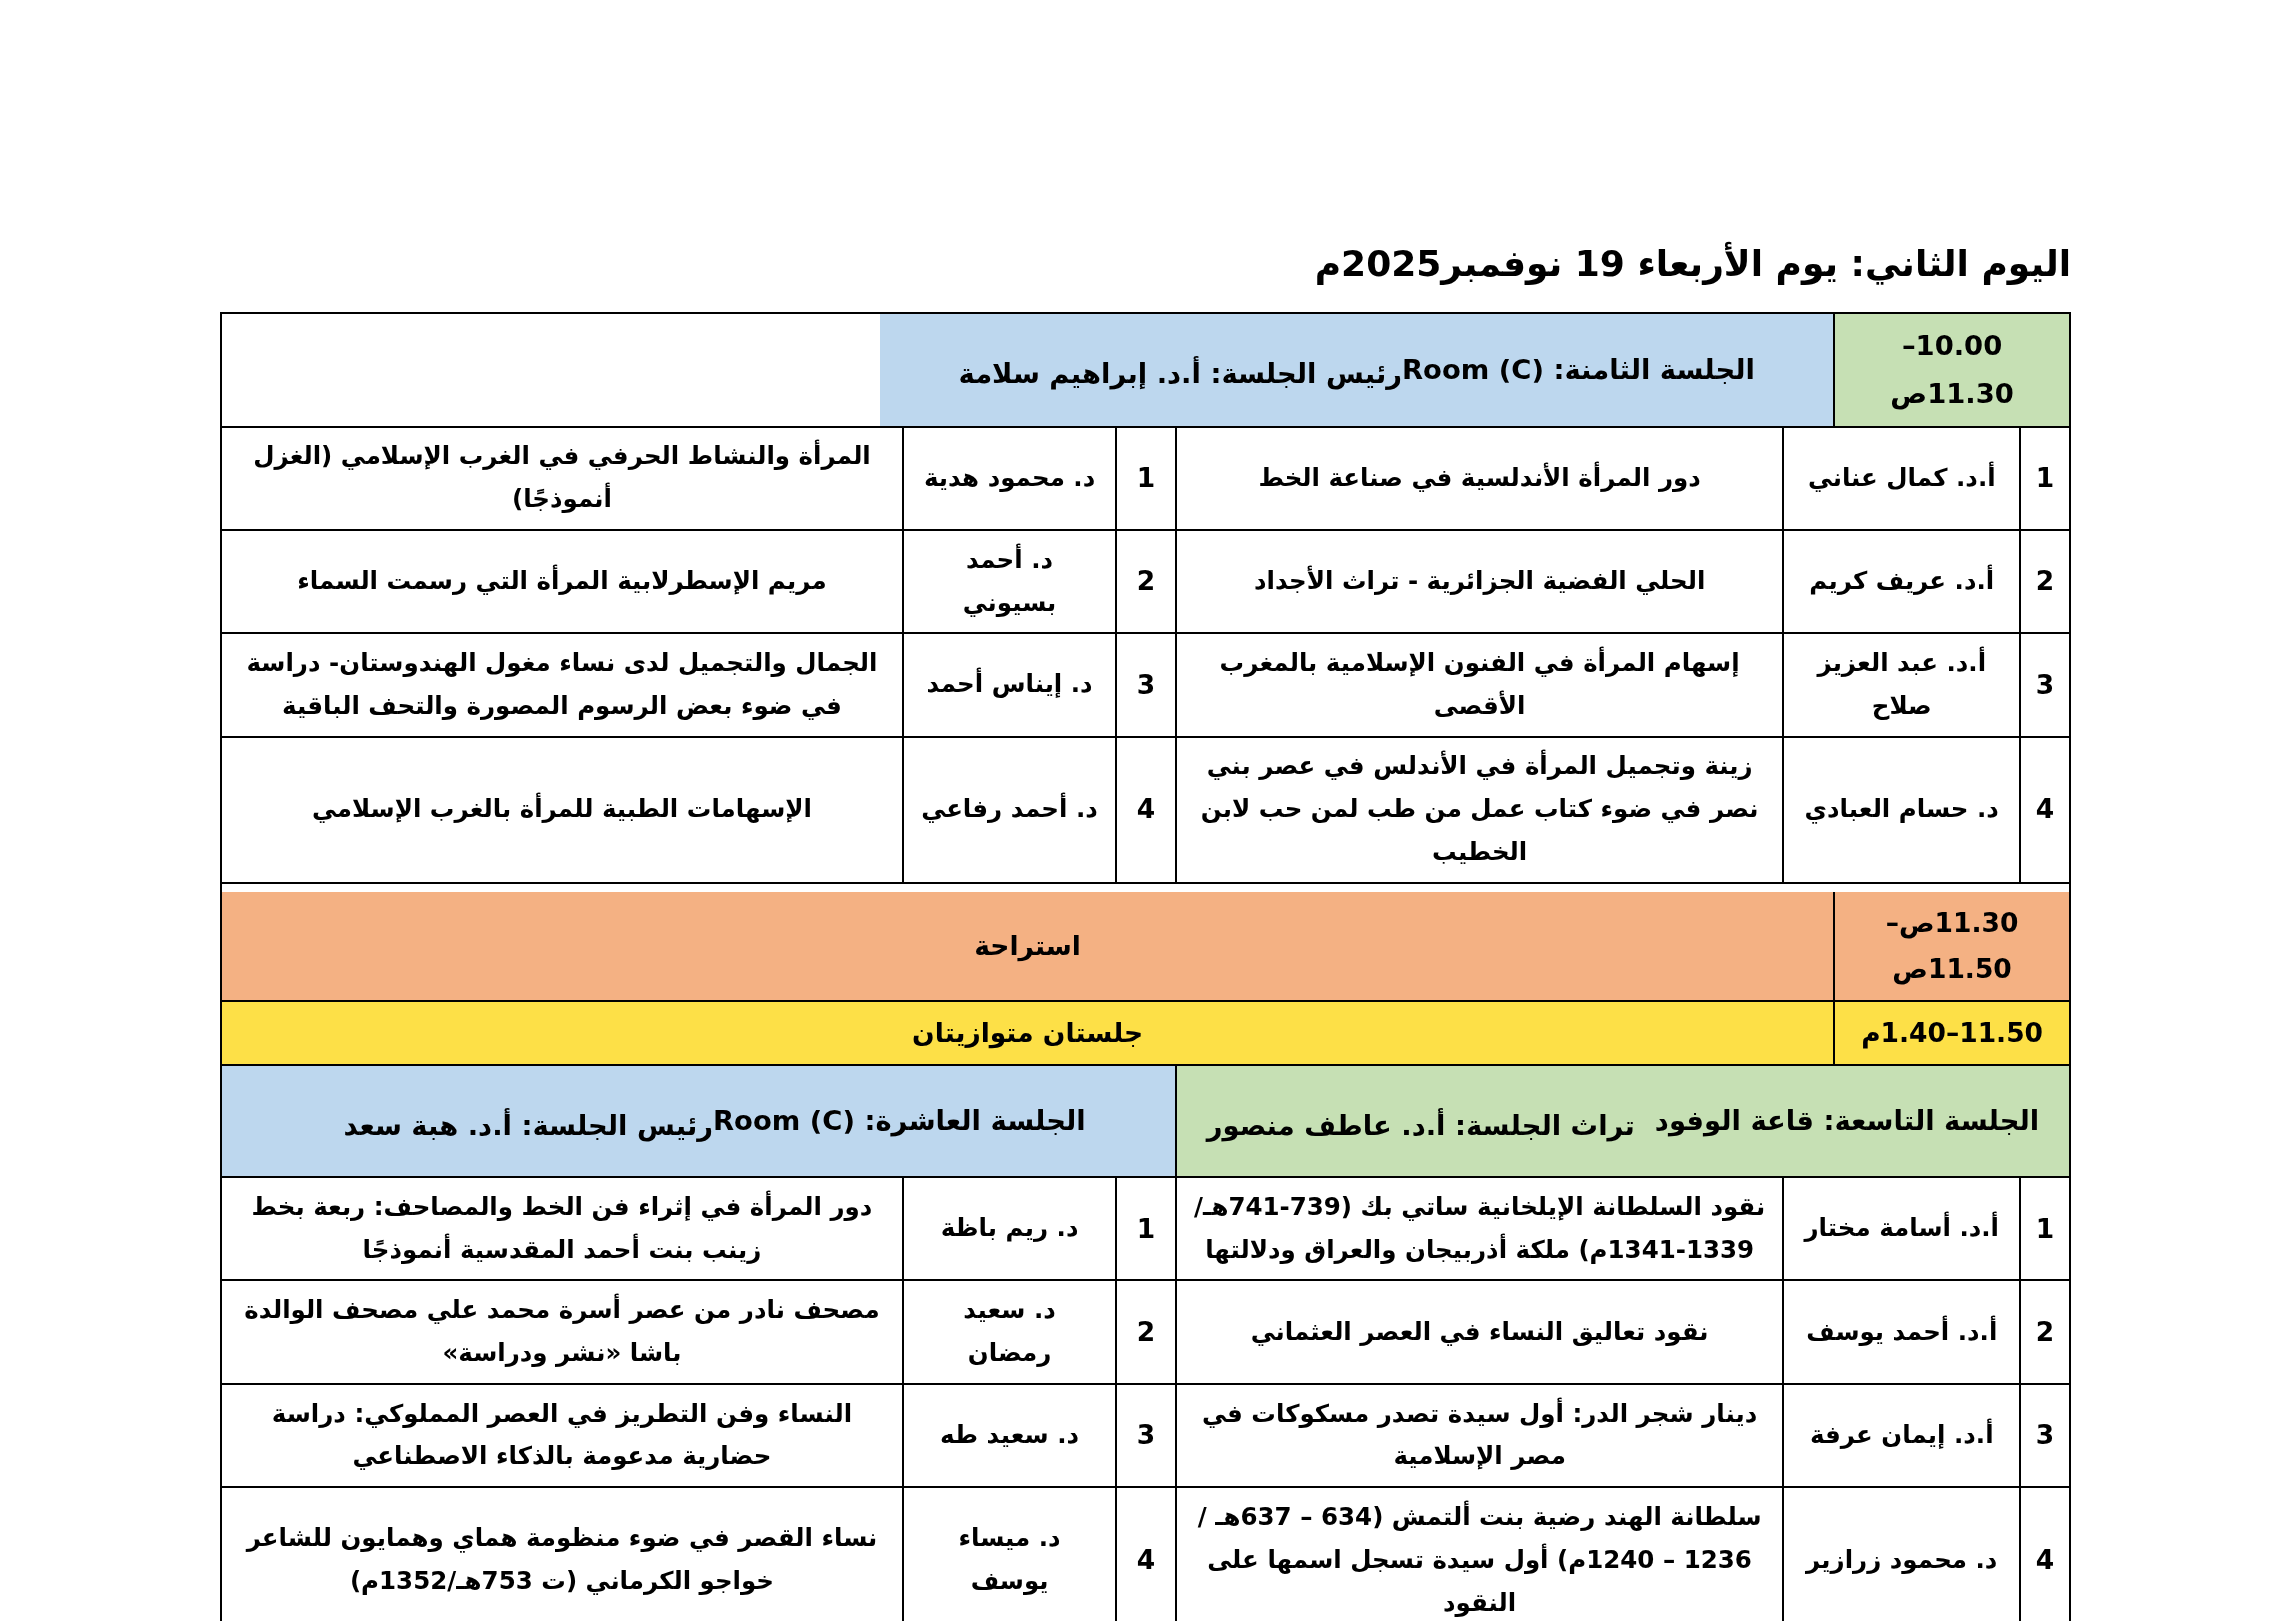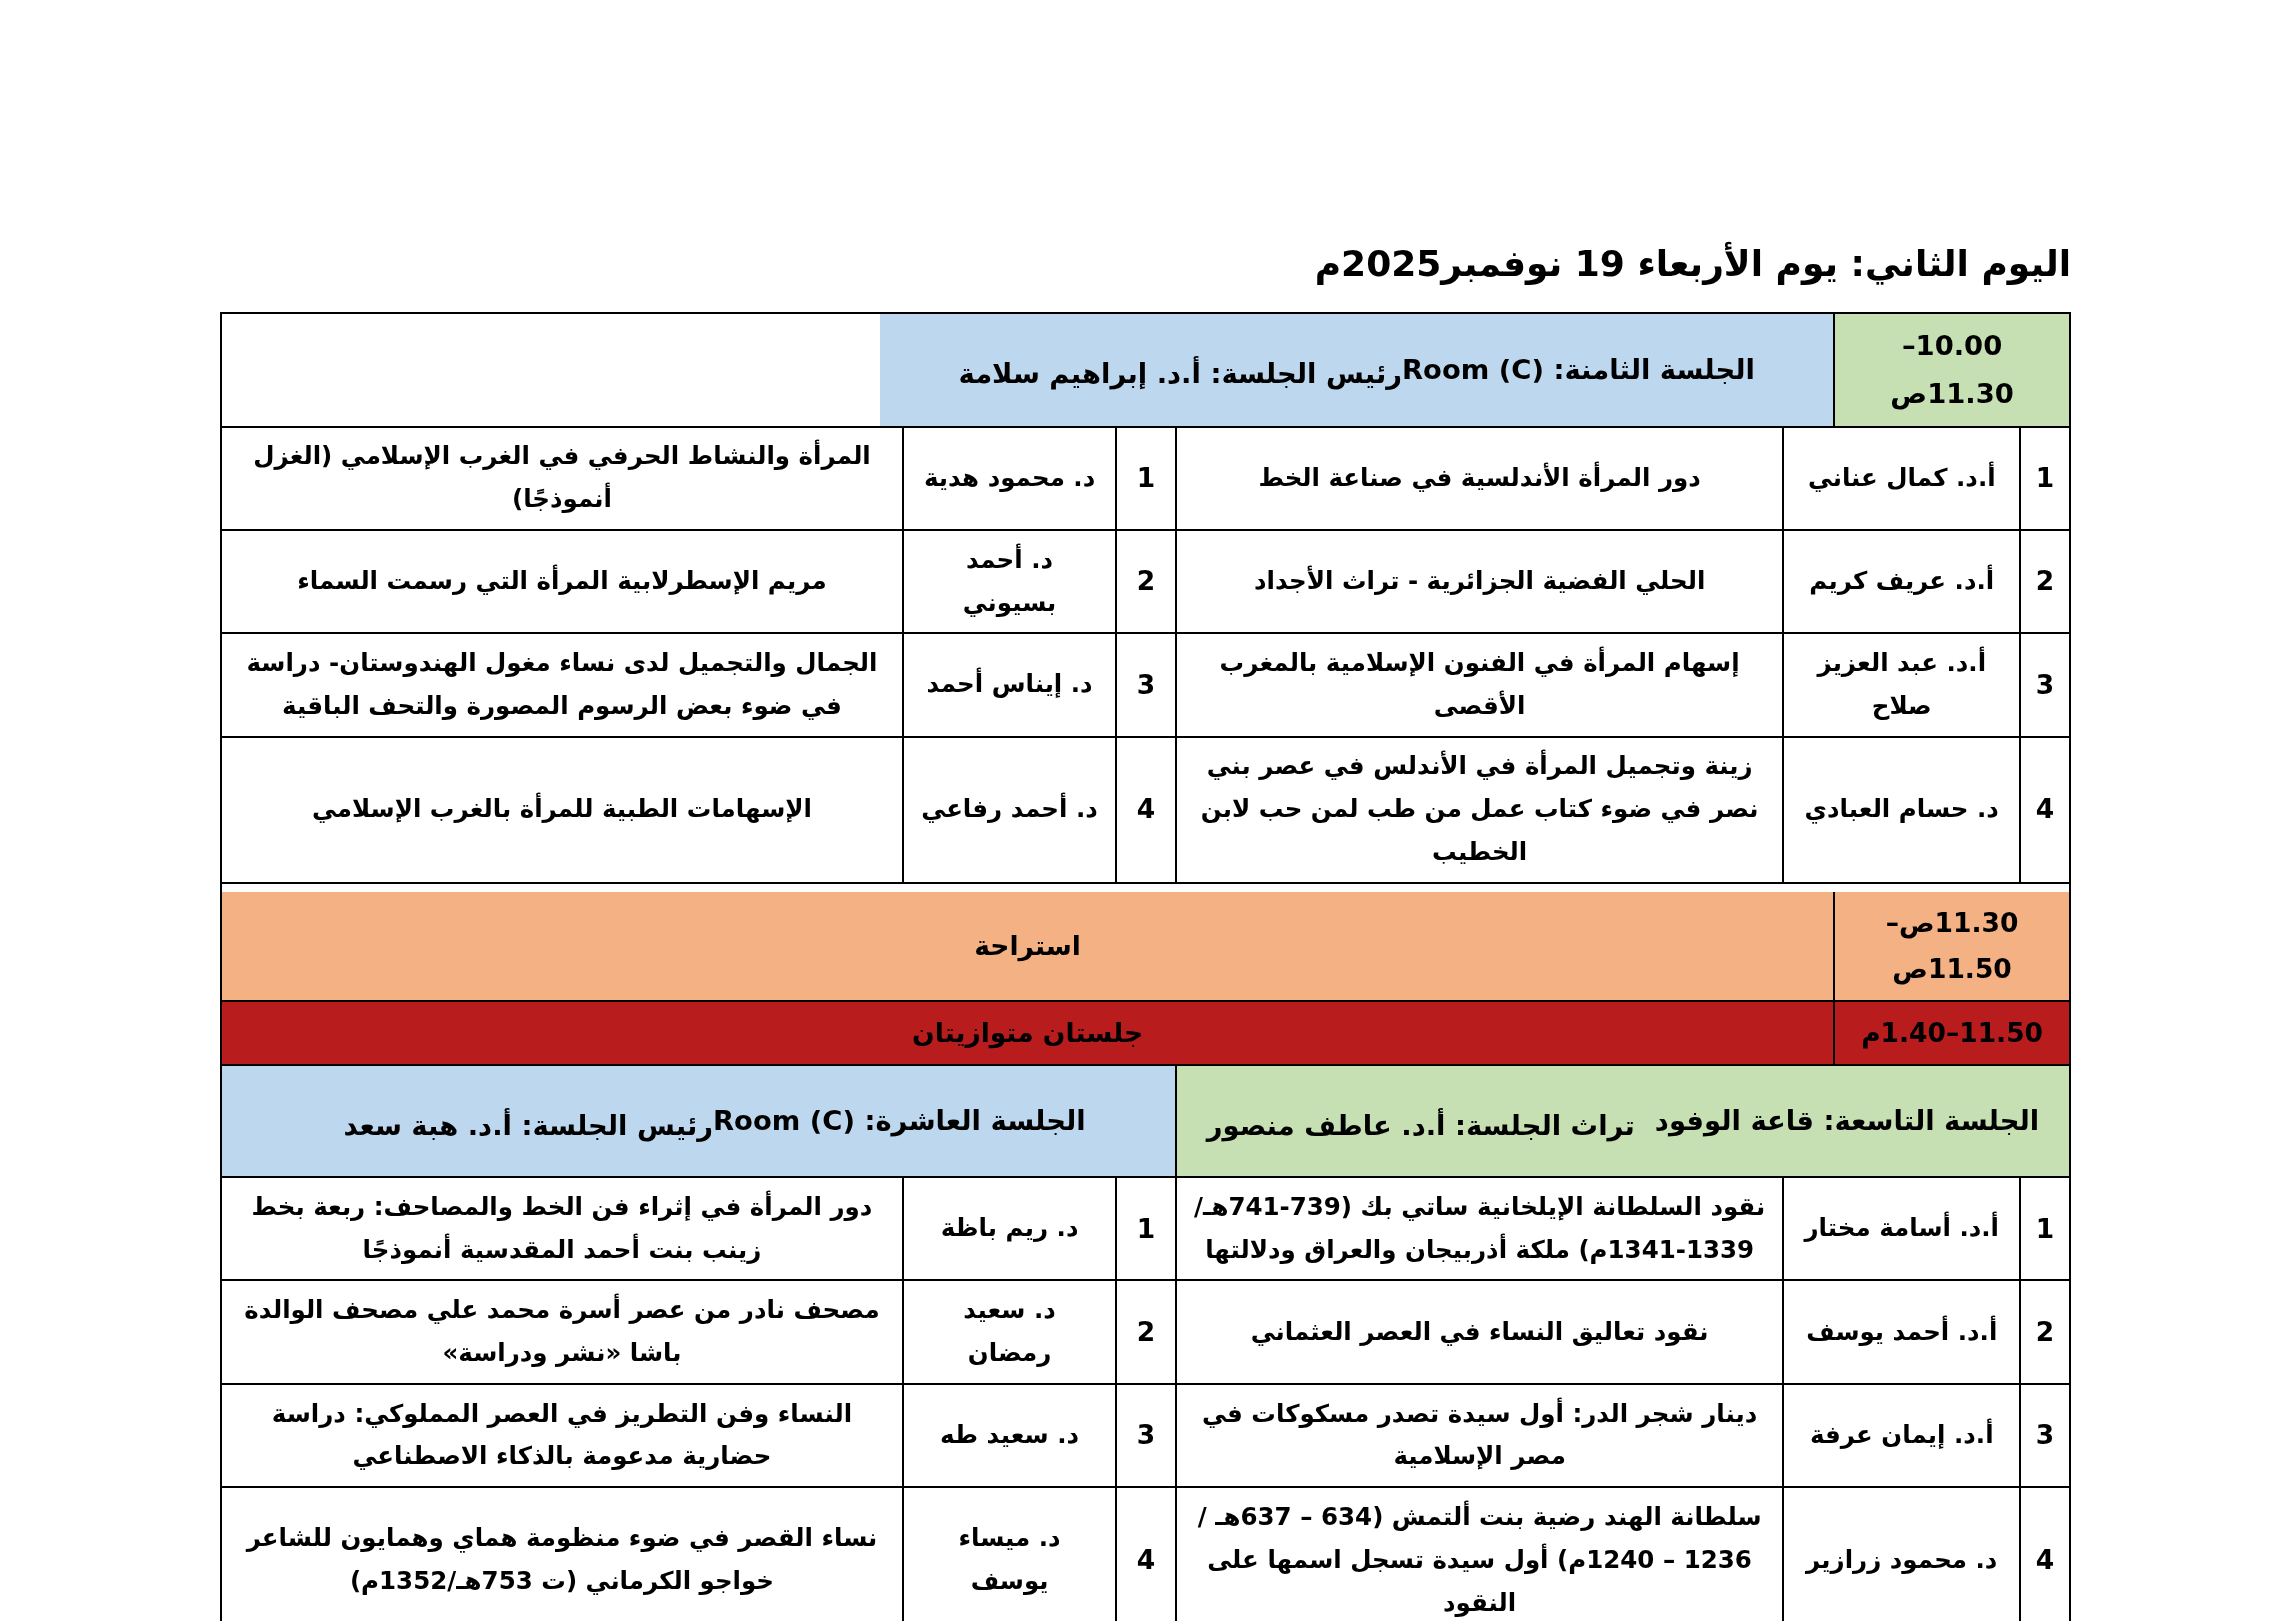--- a/index.html
+++ b/index.html
@@ -37,21 +37,21 @@
   .w-rnum{width:2.70%;padding:3.9px 2px;}
   .w-rname{width:12.82%;}
   .w-rtitle{width:32.89%;}
   .w-lnum{width:3.23%;padding:3.9px 2px;}
   .w-lname{width:11.55%;}
   .w-ltitle{width:36.81%;}
   
   .bg-blue{background:#BDD7EE;}
   .bg-green{background:#C6E0B4;}
   .bg-orange{background:#F4B183;}
-  .bg-yellow{background:#b91c1c;}
+  .bg-yellow{background:#fde047;}
   .hdr .sess-name,.hdr .sess-chair{display:block;font-size:27.4px;}
   .hdr .sess-chair{margin-top:9px;}
   .time-txt{font-size:27.4px;}
   .break-txt{font-size:26.5px;}
   .num-txt{font-size:26.5px;}
 </style>
 </head>
 <body>
 
 <div class="page">

